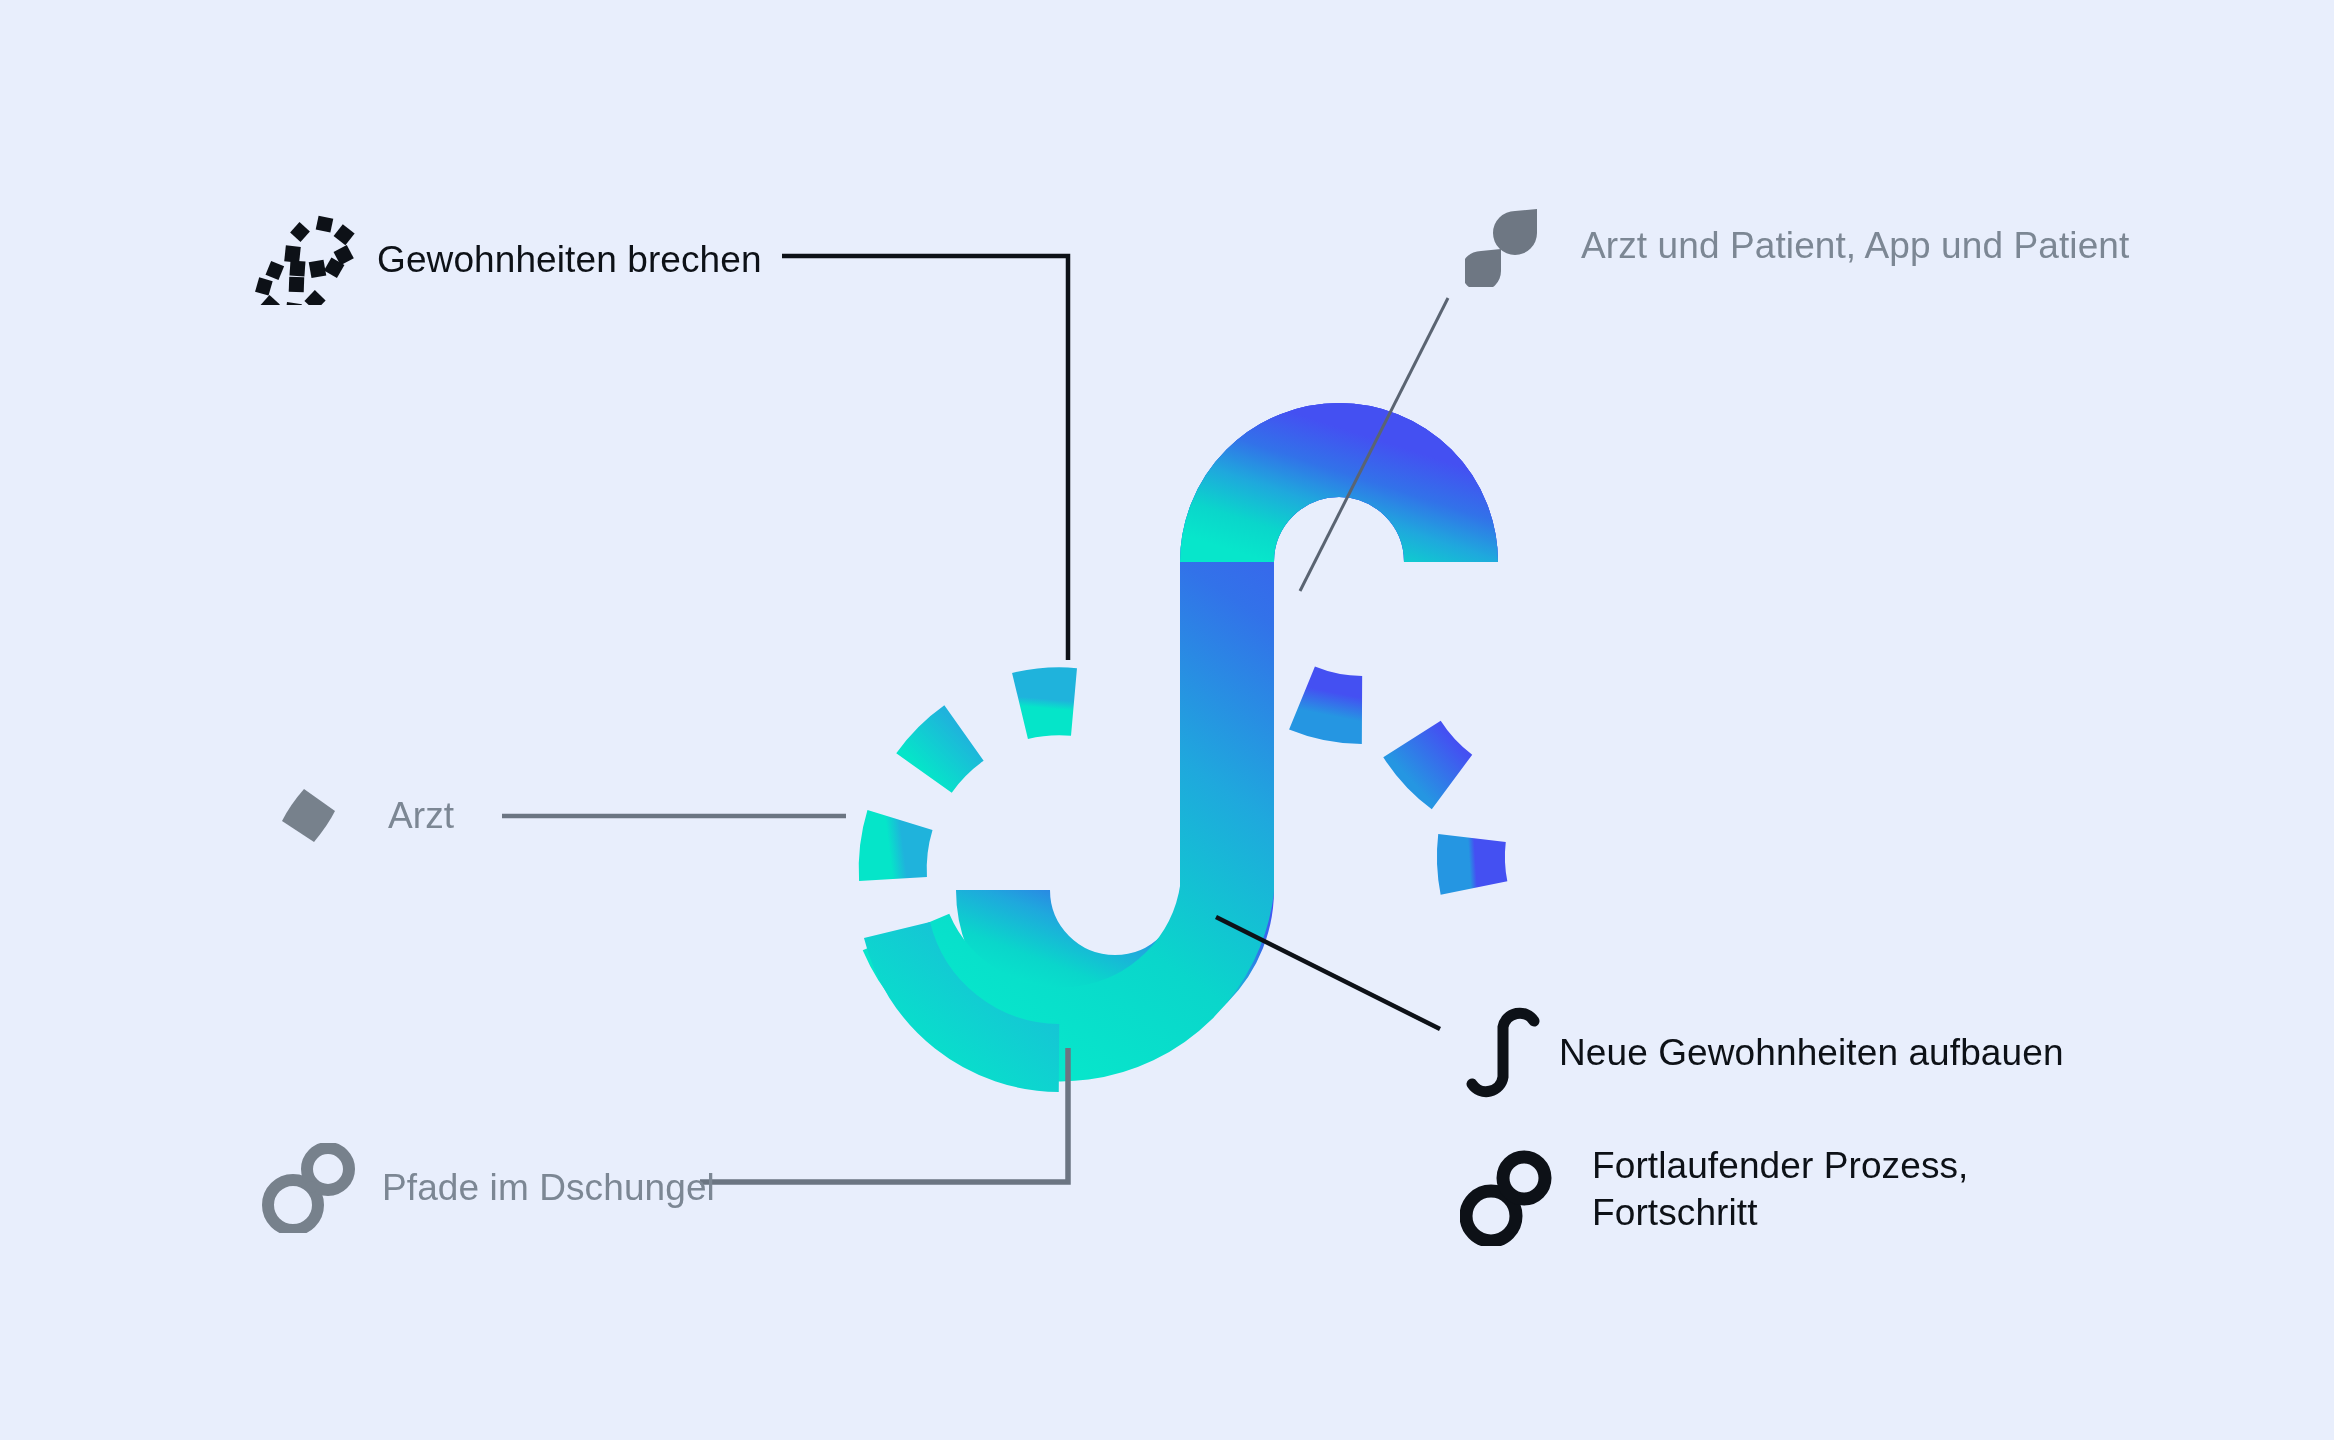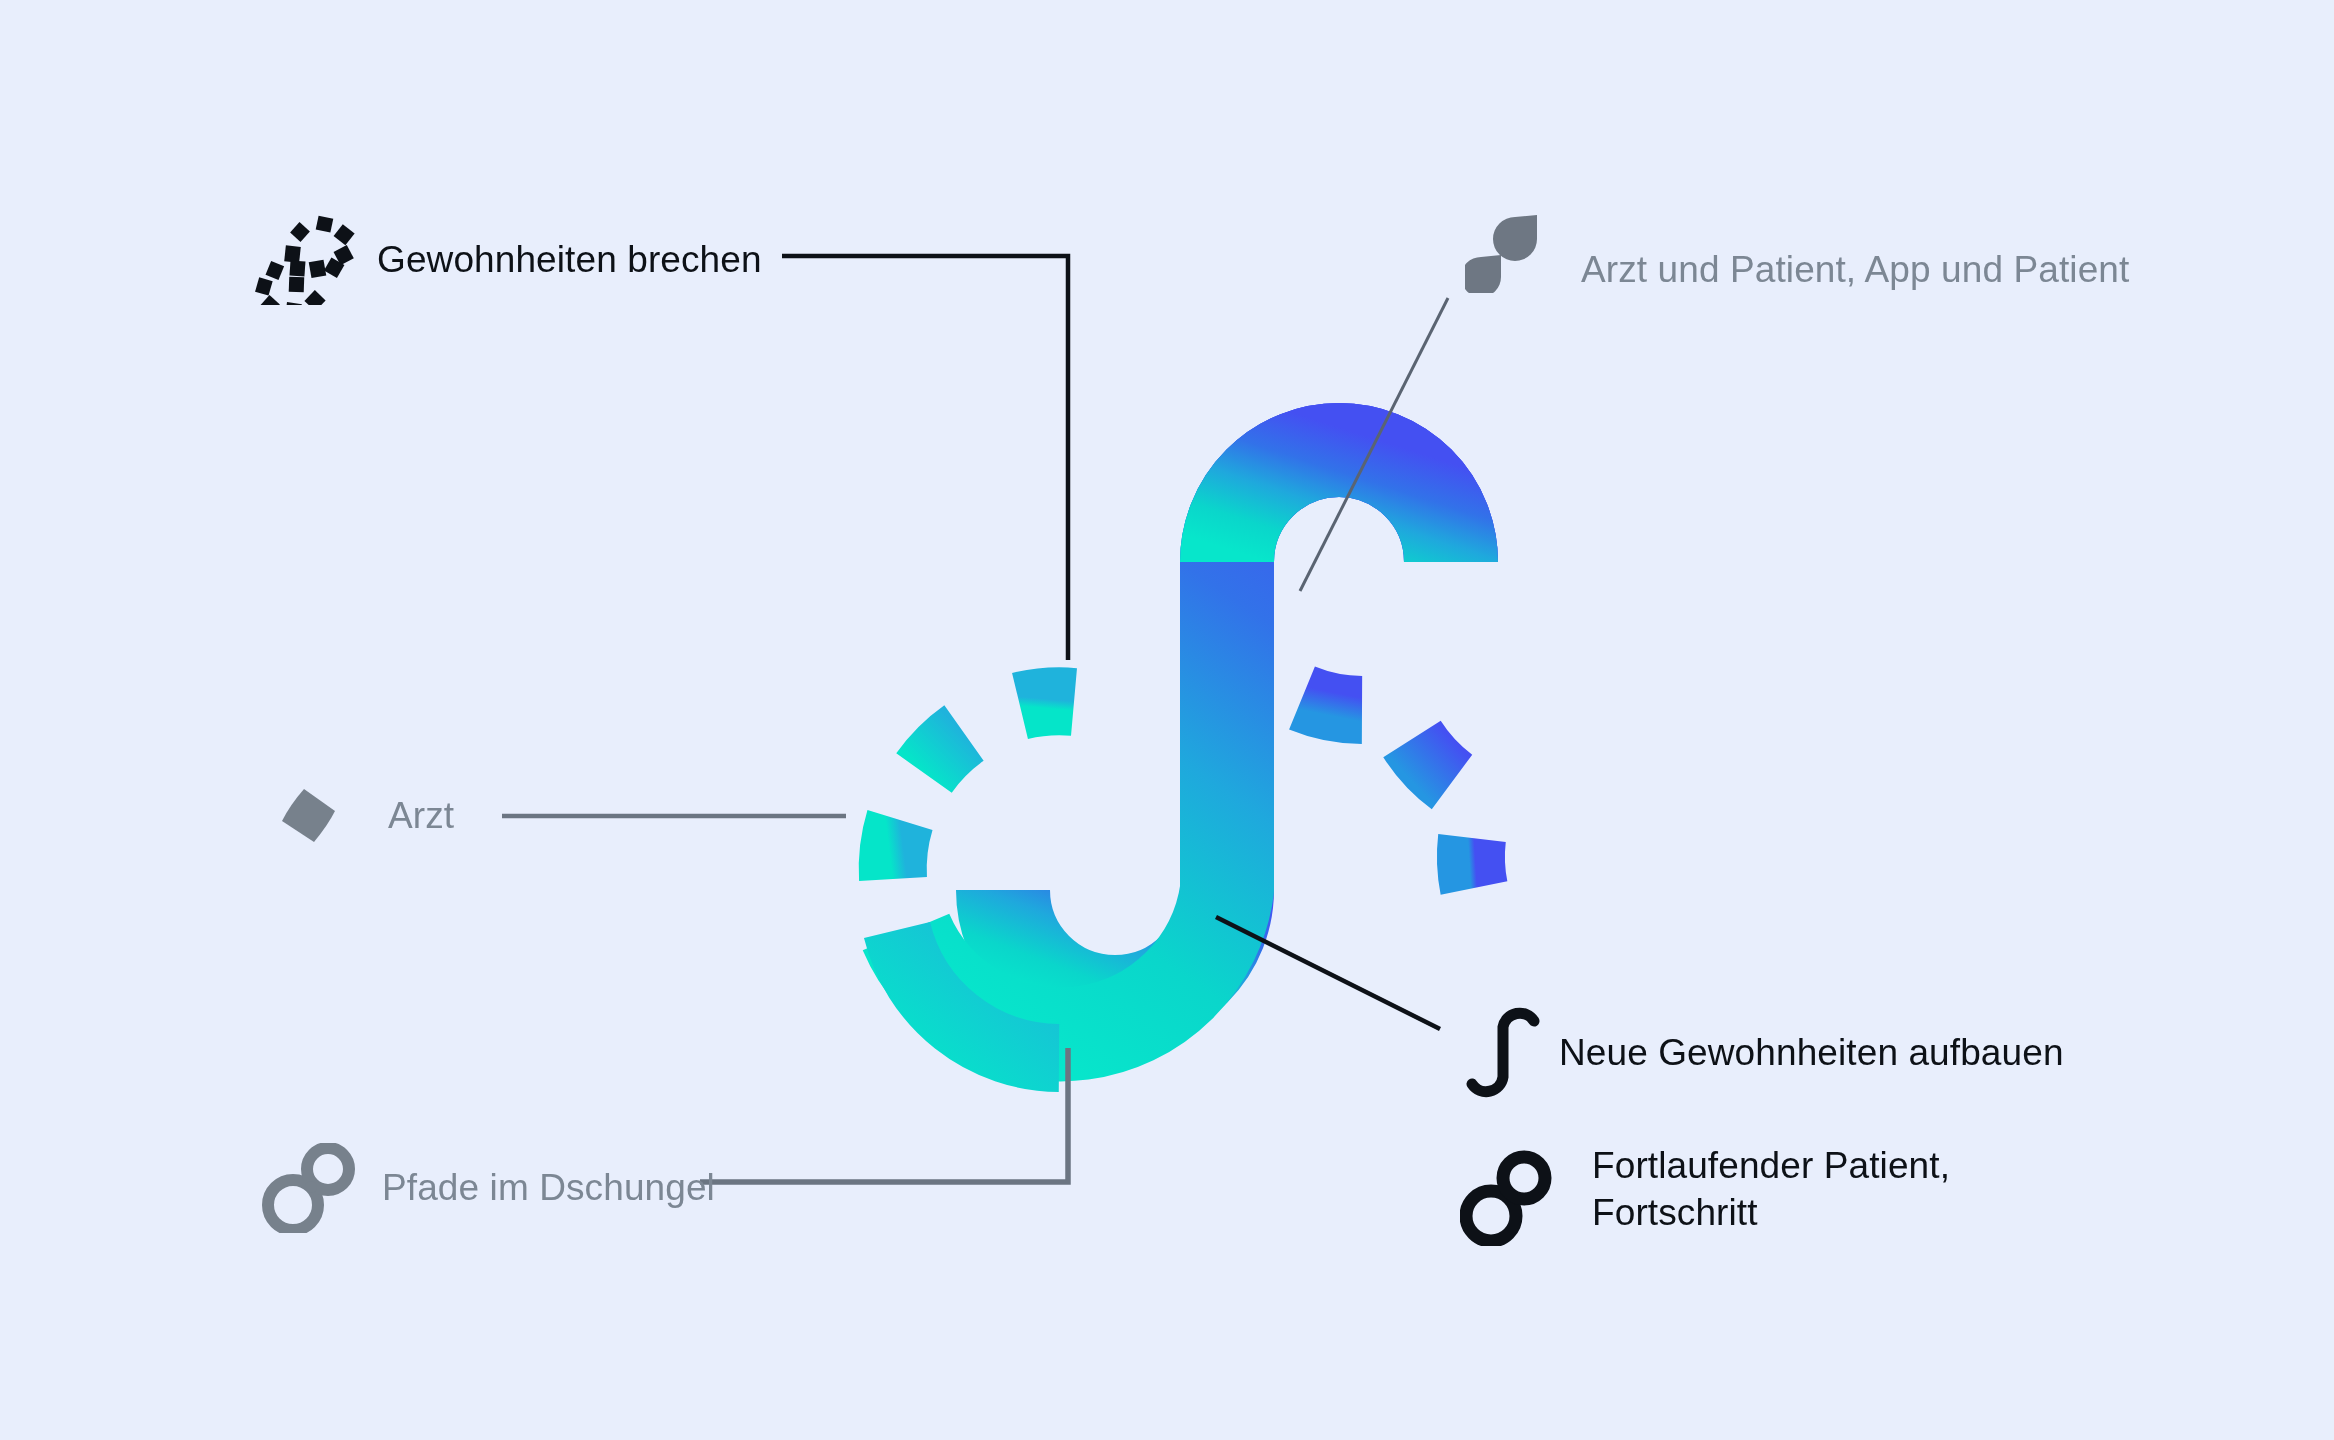--- a/index.html
+++ b/index.html
@@ -53,21 +53,21 @@
   #lbl-break .label-text { margin-left: 22px; }
 
   #lbl-daten        { left: 278px;  top: 785px;  }
   #lbl-daten .icon-box { width: 62px; height: 62px; }
   #lbl-daten .label-text { margin-left: 48px; }
 
   #lbl-pfade        { left: 262px;  top: 1145px; }
   #lbl-pfade .icon-box { width: 96px; height: 86px; }
   #lbl-pfade .label-text { margin-left: 24px; }
 
-  #lbl-arzt         { left: 1465px; top: 211px; align-items: flex-end;  }
+  #lbl-arzt         { left: 1465px; top: 205px;  }
   #lbl-arzt .icon-box { width: 80px; height: 82px; }
   #lbl-arzt .label-text { margin-left: 36px; }
 
   #lbl-neue         { left: 1465px; top: 1005px; }
   #lbl-neue .icon-box { width: 76px; height: 96px; }
   #lbl-neue .label-text { margin-left: 18px; }
 
   #lbl-fortlaufend  { left: 1460px; top: 1150px; align-items: flex-start; }
   #lbl-fortlaufend .icon-box { width: 92px; height: 96px; }
   #lbl-fortlaufend .label-text { margin-left: 40px; margin-top: -8px; }
@@ -221,17 +221,17 @@
 
   <div class="label-block" id="lbl-fortlaufend">
     <span class="icon-box">
       <svg viewBox="0 0 92 96" width="92" height="96">
         <g fill="none" stroke="#0d1117" stroke-width="13" stroke-linecap="round">
           <circle cx="31" cy="66" r="25"></circle>
           <circle cx="64" cy="28" r="21"></circle>
         </g>
       </svg>
     </span>
-    <span class="label-text label-dark">Fortlaufender Patient,
+    <span class="label-text label-dark">Fortlaufender Prozess,
 Fortschritt</span>
   </div>
 
 </div>
 
 </body></html>

